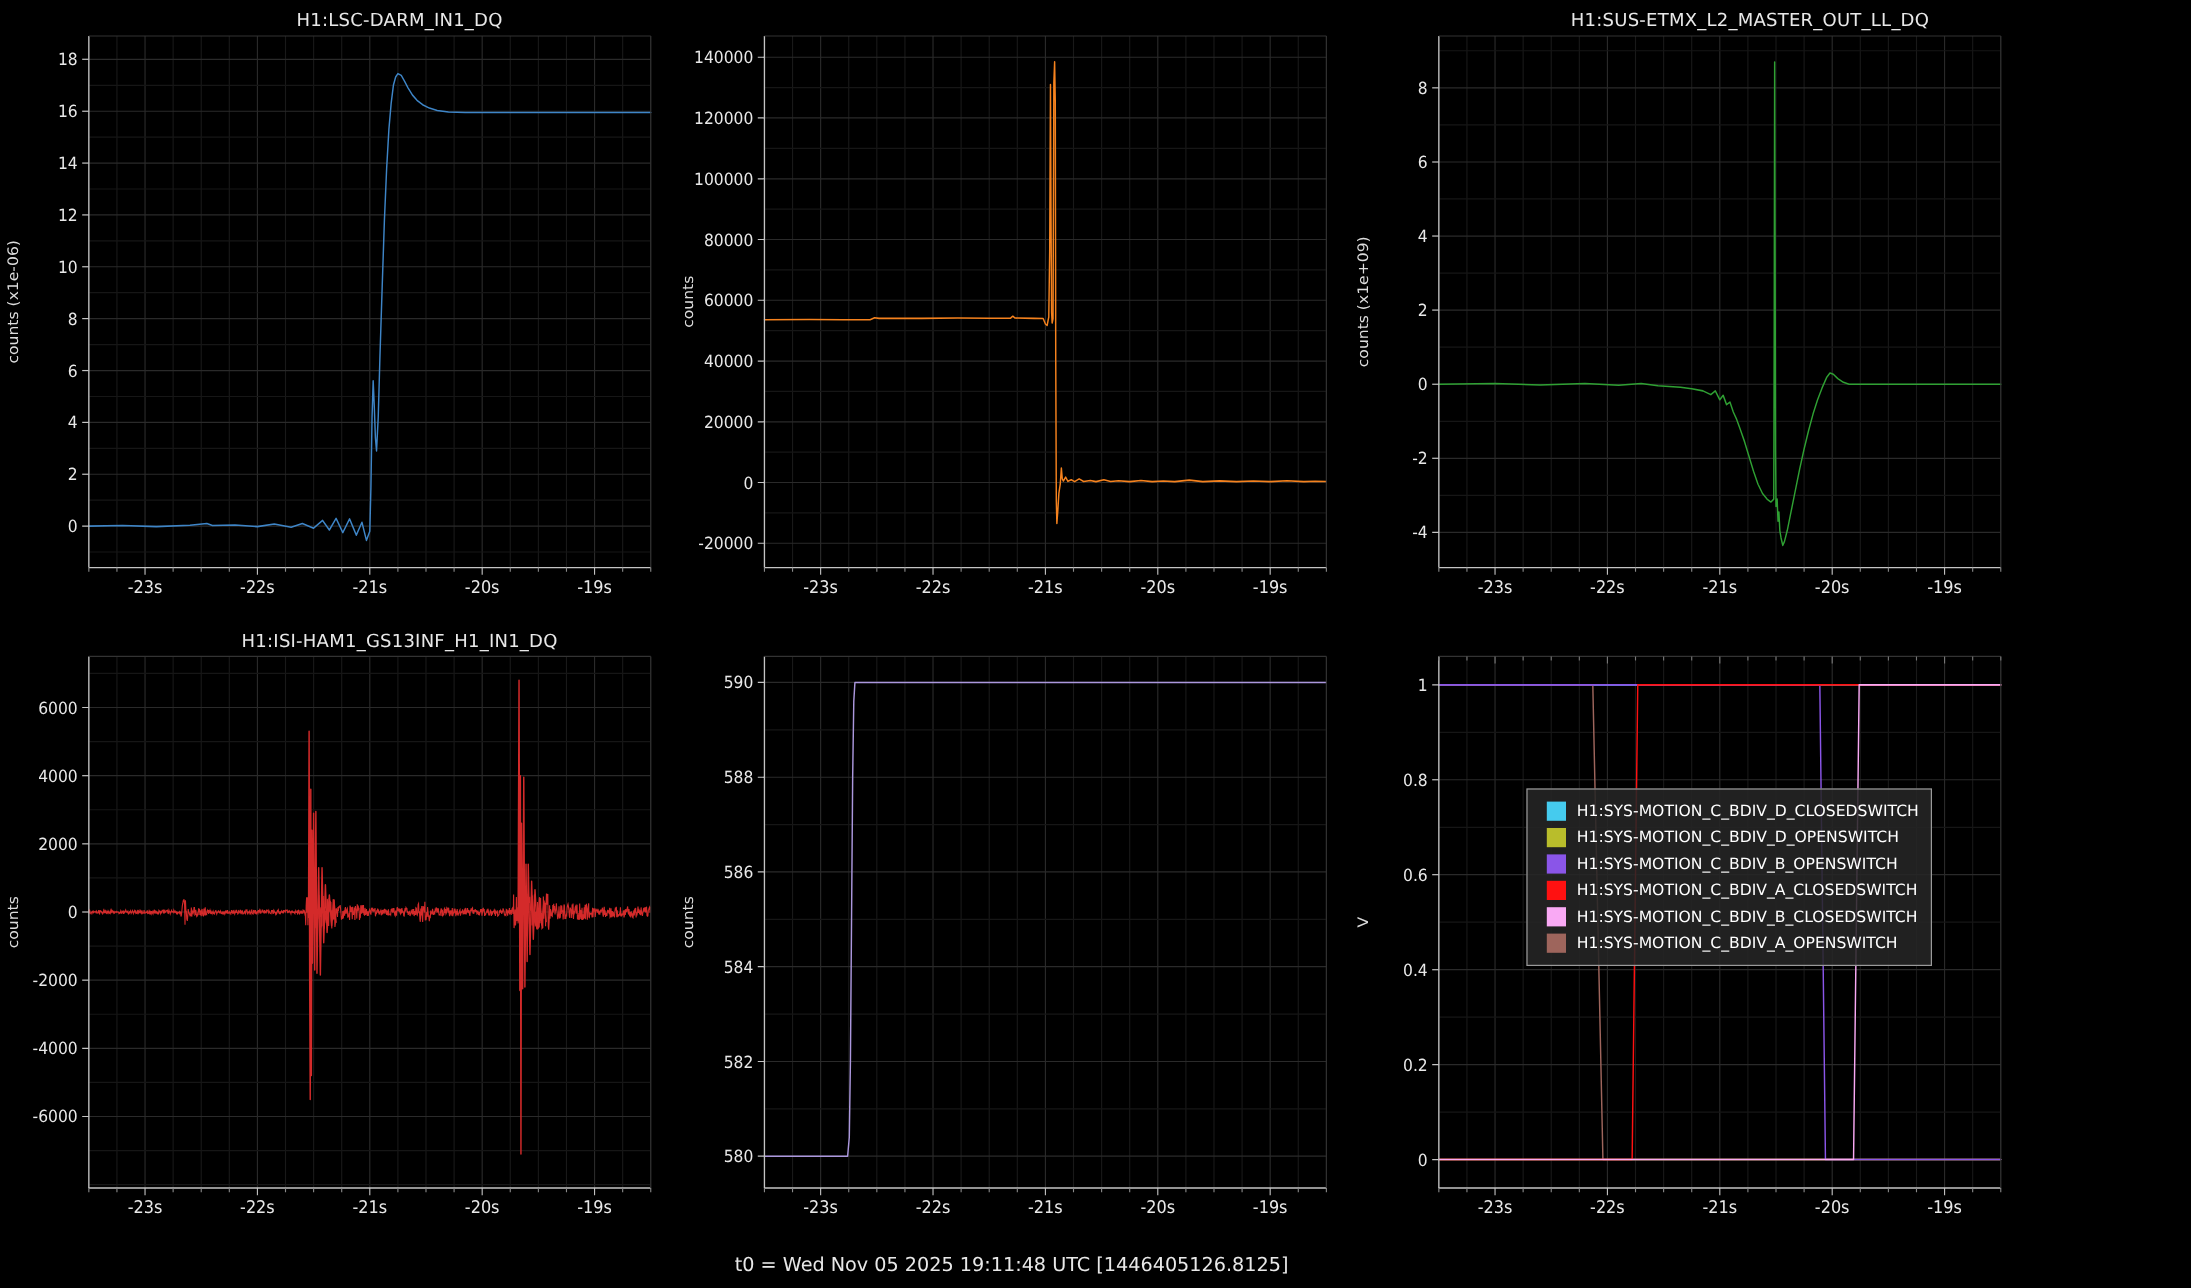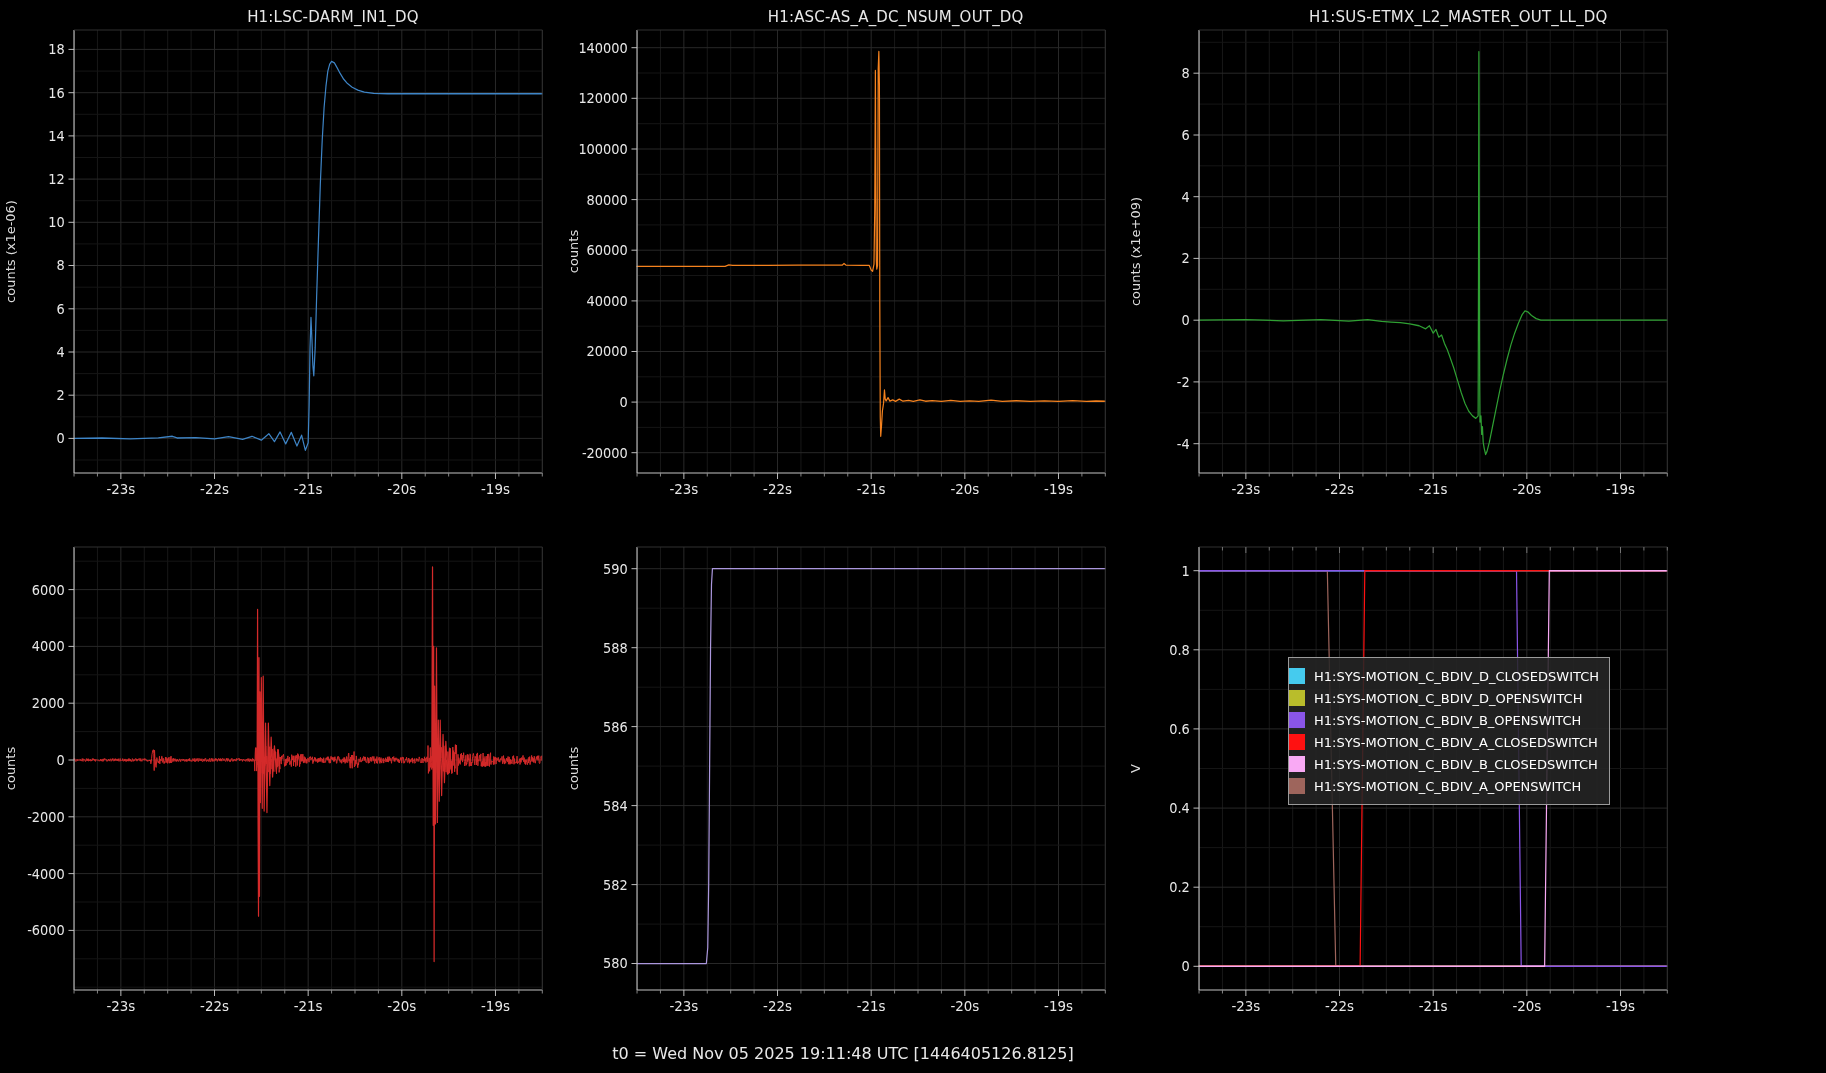--- a/index.html
+++ b/index.html
@@ -3,21 +3,21 @@
 <meta charset="utf-8">
 <style>
   html,body{margin:0;padding:0;background:#000;}
   body{width:1826px;height:1073px;overflow:hidden;font-family:"DejaVu Sans",sans-serif;}
   .grid{display:grid;grid-template-columns:repeat(3,1fr);grid-template-rows:517px 517px;width:1688px;}
   .panel{position:relative;width:100%;height:517px;}
   .panel-title{position:absolute;top:8px;left:80px;width:506px;text-align:center;color:#e8e8e8;
                font-size:15px;letter-spacing:.2px;white-space:nowrap;}
   svg.plot{position:absolute;top:0;left:0;width:100%;height:100%;display:block;}
   .legend{position:absolute;top:140px;right:78px;background:rgba(38,38,38,.88);
-          border:1px solid #9a9a9a;padding:7px 10px 7px 0;z-index:5;}
+          border:1px solid #9a9a9a;padding:7px 10px 7px 16px;z-index:5;}
   .legend-row{display:flex;align-items:center;height:22px;white-space:nowrap;}
   .legend-row .swatch{width:16px;height:16px;margin-right:9px;flex:0 0 16px;}
   .legend-row .lab{color:#fff;font-size:13px;}
   .footer{width:1686px;height:39px;display:flex;align-items:center;justify-content:center;
           color:#e8e8e8;font-size:16px;}
 </style>
 </head>
 <body>
 
 <div class="grid">
@@ -115,21 +115,20 @@
         <text x="70" y="140.9" text-anchor="end" fill="#e8e8e8" font-size="14">14</text>
         <line x1="74" x2="80" y1="92.7" y2="92.7" stroke="#c4c4c4" stroke-width="1"></line>
         <text x="70" y="97.7" text-anchor="end" fill="#e8e8e8" font-size="14">16</text>
         <line x1="74" x2="80" y1="49.4" y2="49.4" stroke="#c4c4c4" stroke-width="1"></line>
         <text x="70" y="54.4" text-anchor="end" fill="#e8e8e8" font-size="14">18</text>
         <text x="16" y="251.5" text-anchor="middle" fill="#dcdcdc" font-size="13" transform="rotate(-90 16 251.5)">counts (x1e-06)</text>
       </svg>
   </div>
 
   <div class="panel">
-    <div class="panel-title">H1:ASC-AS_A_DC_NSUM_OUT_DQ</div>
     <svg class="plot" viewBox="0 0 608 517" preserveAspectRatio="none">
         <line x1="80.0" x2="80.0" y1="30" y2="473" stroke="#191919" stroke-width="1"></line>
         <line x1="105.3" x2="105.3" y1="30" y2="473" stroke="#191919" stroke-width="1"></line>
         <line x1="130.6" x2="130.6" y1="30" y2="473" stroke="#2b2b2b" stroke-width="1"></line>
         <line x1="155.9" x2="155.9" y1="30" y2="473" stroke="#191919" stroke-width="1"></line>
         <line x1="181.2" x2="181.2" y1="30" y2="473" stroke="#191919" stroke-width="1"></line>
         <line x1="206.5" x2="206.5" y1="30" y2="473" stroke="#191919" stroke-width="1"></line>
         <line x1="231.8" x2="231.8" y1="30" y2="473" stroke="#2b2b2b" stroke-width="1"></line>
         <line x1="257.1" x2="257.1" y1="30" y2="473" stroke="#191919" stroke-width="1"></line>
         <line x1="282.4" x2="282.4" y1="30" y2="473" stroke="#191919" stroke-width="1"></line>
@@ -296,20 +295,21 @@
         <text x="70" y="201.7" text-anchor="end" fill="#e8e8e8" font-size="14">4</text>
         <line x1="74" x2="80" y1="135.0" y2="135.0" stroke="#c4c4c4" stroke-width="1"></line>
         <text x="70" y="140.0" text-anchor="end" fill="#e8e8e8" font-size="14">6</text>
         <line x1="74" x2="80" y1="73.2" y2="73.2" stroke="#c4c4c4" stroke-width="1"></line>
         <text x="70" y="78.2" text-anchor="end" fill="#e8e8e8" font-size="14">8</text>
         <text x="16" y="251.5" text-anchor="middle" fill="#dcdcdc" font-size="13" transform="rotate(-90 16 251.5)">counts (x1e+09)</text>
       </svg>
   </div>
 
   <div class="panel">
+    <div class="panel-title">H1:ISI-HAM1_GS13INF_H1_IN1_DQ</div>
     <svg class="plot" viewBox="0 0 608 517" preserveAspectRatio="none">
         <line x1="80.0" x2="80.0" y1="30" y2="473" stroke="#191919" stroke-width="1"></line>
         <line x1="105.3" x2="105.3" y1="30" y2="473" stroke="#191919" stroke-width="1"></line>
         <line x1="130.6" x2="130.6" y1="30" y2="473" stroke="#2b2b2b" stroke-width="1"></line>
         <line x1="155.9" x2="155.9" y1="30" y2="473" stroke="#191919" stroke-width="1"></line>
         <line x1="181.2" x2="181.2" y1="30" y2="473" stroke="#191919" stroke-width="1"></line>
         <line x1="206.5" x2="206.5" y1="30" y2="473" stroke="#191919" stroke-width="1"></line>
         <line x1="231.8" x2="231.8" y1="30" y2="473" stroke="#2b2b2b" stroke-width="1"></line>
         <line x1="257.1" x2="257.1" y1="30" y2="473" stroke="#191919" stroke-width="1"></line>
         <line x1="282.4" x2="282.4" y1="30" y2="473" stroke="#191919" stroke-width="1"></line>

